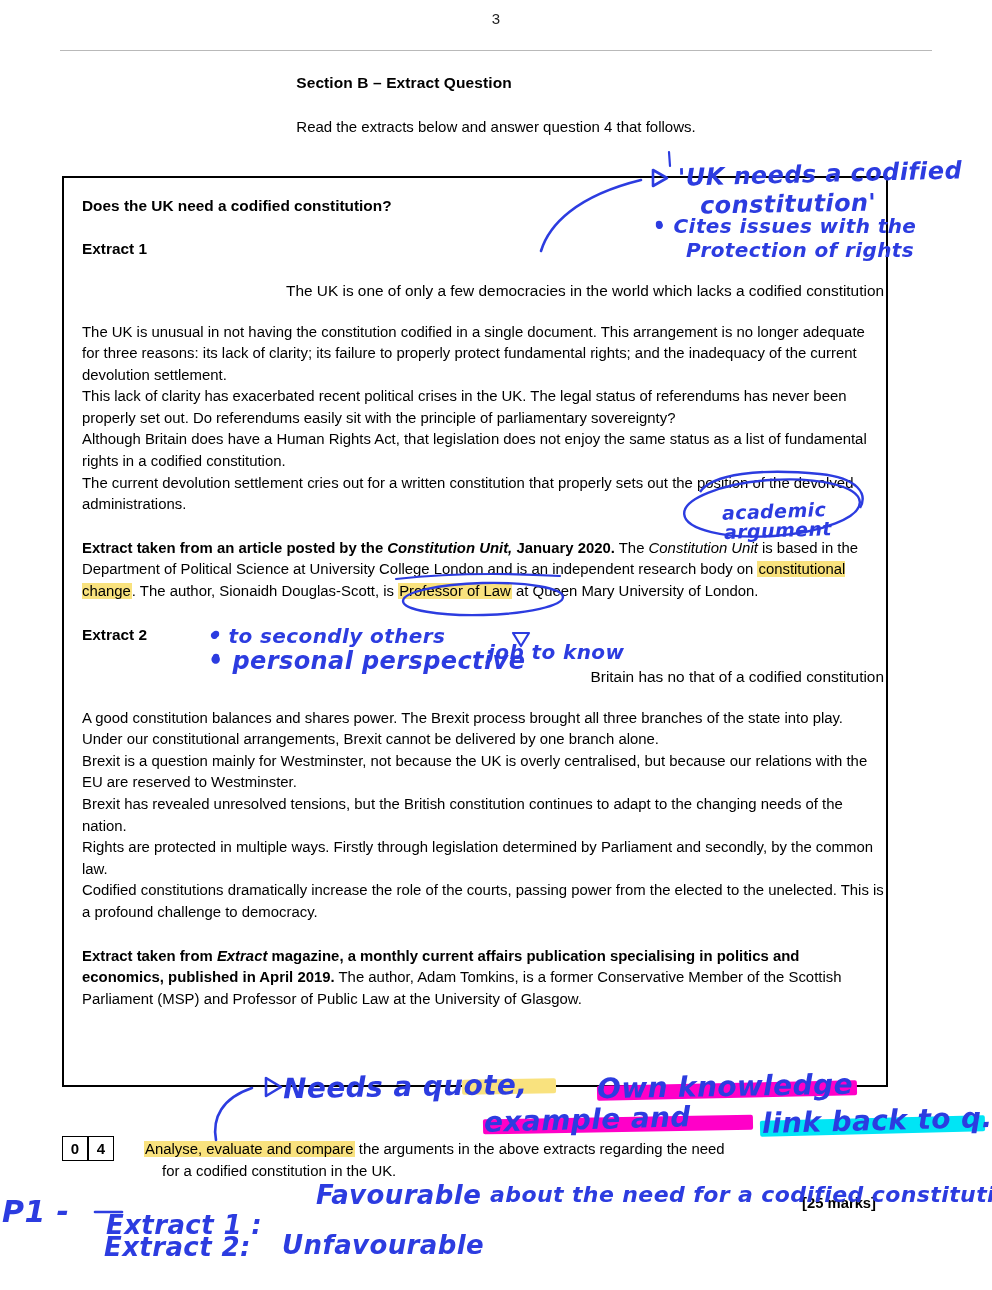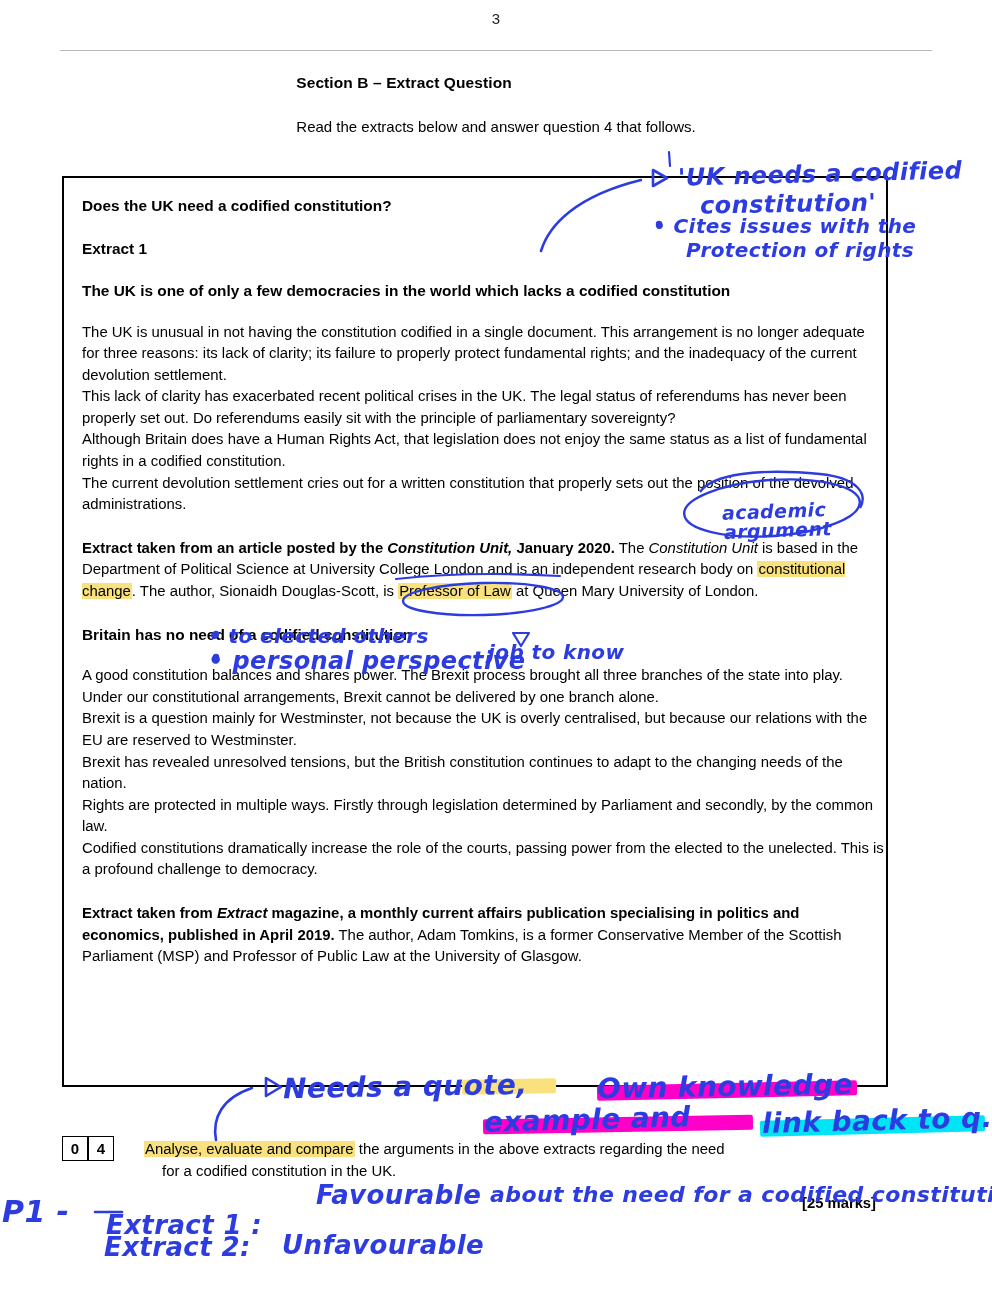--- a/index.html
+++ b/index.html
@@ -73,23 +73,24 @@
     font-weight: bold;
     font-size: 15.4px;
     margin: 3px 0 0 0;
   }
   .extract-label {
     font-weight: bold;
     font-size: 15.4px;
     margin: 21px 0 0 0;
   }
   .extract-subhead {
-    font-weight: bold;
+    font-weight: normal;
     font-size: 15.4px;
     margin: 21px 0 0 0;
+    text-align: right;
   }
   .body-para {
     margin: 20px 0 0 0;
     font-size: 14.9px;
     line-height: 21.6px;
   }
   .body-para.tight { margin-top: 0; }
   .attrib {
     margin: 22px 0 0 0;
     font-size: 14.9px;
@@ -188,21 +189,22 @@
       <div class="extract-label">Extract 1</div>
       <div class="extract-subhead">The UK is one of only a few democracies in the world which lacks a codified constitution</div>
 
       <div class="body-para">The UK is unusual in not having the constitution codified in a single document.  This arrangement is no longer adequate for three reasons: its lack of clarity; its failure to properly protect fundamental rights; and the inadequacy of the current devolution settlement.</div>
       <div class="body-para tight">This lack of clarity has exacerbated recent political crises in the UK.  The legal status of referendums has never been properly set out.  Do referendums easily sit with the principle of parliamentary sovereignty?</div>
       <div class="body-para tight">Although Britain does have a Human Rights Act, that legislation does not enjoy the same status as a list of fundamental rights in a codified constitution.</div>
       <div class="body-para tight">The current devolution settlement cries out for a written constitution that properly sets out the position of the devolved administrations.</div>
 
       <div class="attrib"><b><span>Extract taken from an article posted by the </span><i>Constitution Unit,</i><span> January 2020.</span></b><span>  The </span><i>Constitution Unit</i><span> is based in the Department of Political Science at University College London and is an independent research body on </span><span class="hl-yellow">constitutional change</span><span>.  The author, Sionaidh Douglas-Scott, is </span><span class="hl-yellow">Professor of Law</span><span> at Queen Mary University of London.</span></div>
 
-      <div class="extract-subhead">Britain has no need of a codified constitution</div>
+      <div class="extract-label">Extract 2</div>
+      <div class="extract-subhead">Britain has no that of a codified constitution</div>
 
       <div class="body-para">A good constitution balances and shares power.  The Brexit process brought all three branches of the state into play.  Under our constitutional arrangements, Brexit cannot be delivered by one branch alone.</div>
       <div class="body-para tight">Brexit is a question mainly for Westminster, not because the UK is overly centralised, but because our relations with the EU are reserved to Westminster.</div>
       <div class="body-para tight">Brexit has revealed unresolved tensions, but the British constitution continues to adapt to the changing needs of the nation.</div>
       <div class="body-para tight">Rights are protected in multiple ways.  Firstly through legislation determined by Parliament and secondly, by the common law.</div>
       <div class="body-para tight">Codified constitutions dramatically increase the role of the courts, passing power from the elected to the unelected.  This is a profound challenge to democracy.</div>
 
       <div class="attrib"><b><span>Extract taken from </span><i>Extract</i><span> magazine, a monthly current affairs publication specialising in politics and economics, published in April 2019.</span></b><span>  The author, Adam Tomkins, is a former Conservative Member of the Scottish Parliament (MSP) and Professor of Public Law at the University of Glasgow.</span></div>
 
     </div>
@@ -250,21 +252,21 @@
   </svg>
 
   <div class="hand" style="left:678px; top:160px; font-size:24px; transform:rotate(-1.5deg);">'UK needs a codified</div>
   <div class="hand" style="left:700px; top:190px; font-size:24px; transform:rotate(-1deg);">constitution'</div>
   <div class="hand" style="left:653px; top:214px; font-size:20px;">• Cites issues with the</div>
   <div class="hand" style="left:686px; top:238px; font-size:20px;">Protection of rights</div>
 
   <div class="hand" style="left:722px; top:500px; font-size:19px; transform:rotate(-2deg);">academic</div>
   <div class="hand" style="left:724px; top:519px; font-size:19px; transform:rotate(-2deg);">argument</div>
 
-  <div class="hand" style="left:208px; top:624px; font-size:20px;">• to elected  others</div>
+  <div class="hand" style="left:208px; top:624px; font-size:20px;">• to secondly  others</div>
   <div class="hand" style="left:208px; top:647px; font-size:24px;">• personal perspective</div>
   <div class="hand" style="left:488px; top:640px; font-size:20px;text-align:center;">job to know</div>
 
   <div class="hand" style="left:283px; top:1070px; font-size:28px; transform:rotate(-1deg);">Needs a quote,</div>
   <div class="hand" style="left:597px; top:1070px; font-size:28px; transform:rotate(-1deg);">Own knowledge</div>
   <div class="hand" style="left:484px; top:1103px; font-size:28px; transform:rotate(-1.5deg);">example and</div>
   <div class="hand" style="left:762px; top:1104px; font-size:28px; transform:rotate(-1.5deg);">link back to q.</div>
 
   <div class="hand" style="left:2px; top:1194px; font-size:30px;">P1 -</div>
   <div class="hand" style="left:106px; top:1182px; font-size:26px;margin-top:28px;">Extract 1 :</div>

